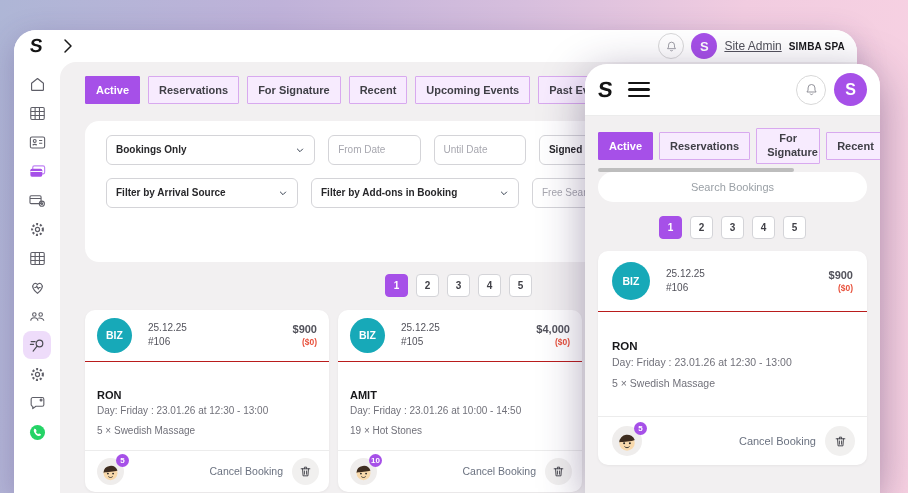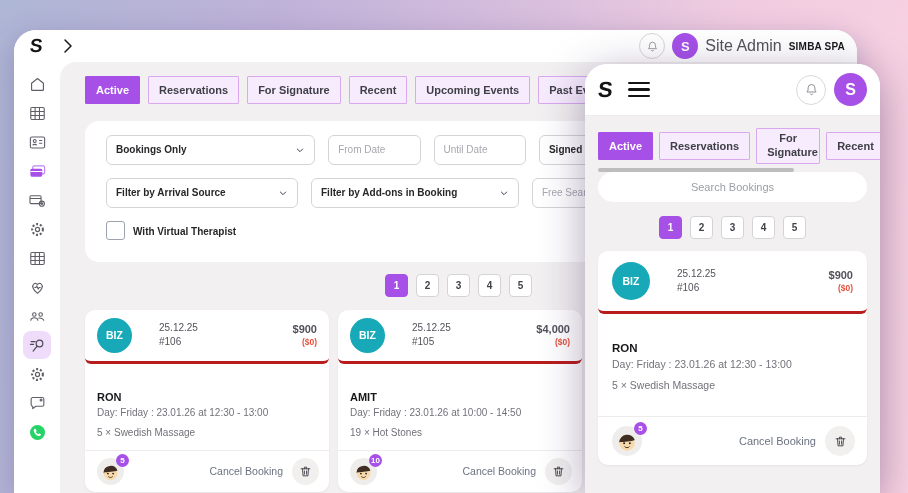--- a/index.html
+++ b/index.html
@@ -12,21 +12,21 @@
   .desktop { position:absolute; left:14px; top:30px; width:843px; height:463px;
     background:#fff; border-radius:22px 22px 0 0; box-shadow:0 8px 30px rgba(70,50,110,.28); overflow:hidden; }
   .d-header { height:32px; display:flex; align-items:center; padding:0 12px 0 16px; background:#fff; }
   .logo-s { font-weight:900; font-size:19px; color:#141414; transform:skewX(-6deg); }
   .hdr-chevron { margin-left:16px; display:flex; cursor:pointer; }
   .hdr-right { margin-left:auto; display:flex; align-items:center; gap:7px; }
   .bell-btn { width:26px; height:26px; border:1px solid #d8d8d8; border-radius:50%;
     display:flex; align-items:center; justify-content:center; color:#8a8a92; background:#fff; }
   .avatar { width:26px; height:26px; border-radius:50%; background:#a650e8; color:#fff;
     font-weight:800; font-size:13px; display:flex; align-items:center; justify-content:center; }
-  .site-admin { font-size:16px; color:#52525b; }
+  .site-admin { font-size:12px; color:#52525b;text-decoration:underline; }
   .site-name { font-size:10px; font-weight:800; color:#18181b; letter-spacing:.2px; }
 
   .d-body { display:flex; height:431px; }
   .d-side { width:46px; background:#fff; display:flex; flex-direction:column; align-items:center; padding-top:8px; }
   .side-item { width:28px; height:28px; margin-bottom:1px; border-radius:8px; display:flex;
     align-items:center; justify-content:center; color:#5f5f68; cursor:pointer; }
   .side-item.active-bg { background:#eedcfa; }
   .side-item svg { width:19px; height:19px; }
 
   .d-content { flex:1; background:#f2f0f1; border-top-left-radius:16px; padding:14px 0 0 25px; overflow:hidden; }
@@ -51,21 +51,21 @@
   .chk-label { font-size:10px; font-weight:700; color:#27272a; line-height:1.3; padding-top:2px; }
 
   .pagination { display:flex; gap:8px; justify-content:center; margin:12px 0 0 0; width:calc(100% - 25px); }
   .page-box { width:23px; height:23px; border:1px solid #d4d4d8; border-radius:4px; background:#fff;
     font-size:10px; font-weight:700; color:#3f3f46; display:flex; align-items:center; justify-content:center; cursor:pointer; }
   .page-box.active { background:#a650e8; border-color:#a650e8; color:#fff; }
 
   .cards { display:flex; gap:9px; margin-top:13px; }
   .card { width:244px; height:182px; background:#fff; border-radius:10px; display:flex; flex-direction:column;
     box-shadow:0 1px 3px rgba(0,0,0,.05); flex:none; }
-  .card-head { display:flex; align-items:center; gap:27px; padding:8px 12px; border-bottom:3px solid #b91c1c;border-radius:6px; }
+  .card-head { display:flex; align-items:center; gap:16px; padding:8px 12px; border-bottom:1px solid #b91c1c; }
   .biz { width:35px; height:35px; border-radius:50%; background:#17a9b8; color:#fff; font-weight:800;
     font-size:10.5px; display:flex; align-items:center; justify-content:center; flex:none; }
   .cd-datenum { font-size:10px; color:#52525b; line-height:1.4; }
   .cd-price { margin-left:auto; text-align:right; line-height:1.25; }
   .cd-price .p { font-size:11px; color:#52525b; font-weight:600; }
   .cd-price .r { font-size:8.5px; color:#e8513c; font-weight:700; }
   .card-mid { padding:27px 12px 0 12px; flex:1; }
   .cd-name { font-size:11px; font-weight:800; color:#18181b; margin-bottom:4px; }
   .cd-day { font-size:10px; color:#71717a; margin-bottom:9px; }
   .cd-items { font-size:10px; color:#71717a; }
@@ -274,26 +274,20 @@
                 </svg>
             </div>
             <div class="inp" style="width:182px">
               <input placeholder="Free Search" style="">
             </div>
             <div class="chk-row">
               <span class="chk"></span>
               <span class="chk-label"><span>Search by Bo</span><br><span>Only</span></span>
             </div>
           </div>
-          <div class="f-row" style="margin-bottom:0">
-            <div class="chk-row">
-              <span class="chk"></span>
-              <span class="chk-label" style="padding-top:4px">With Virtual Therapist</span>
-            </div>
-          </div>
         </div>
 
         <div class="pagination">
           <span class="page-box active">1</span>
           <span class="page-box">2</span>
           <span class="page-box">3</span>
           <span class="page-box">4</span>
           <span class="page-box">5</span>
         </div>
 

